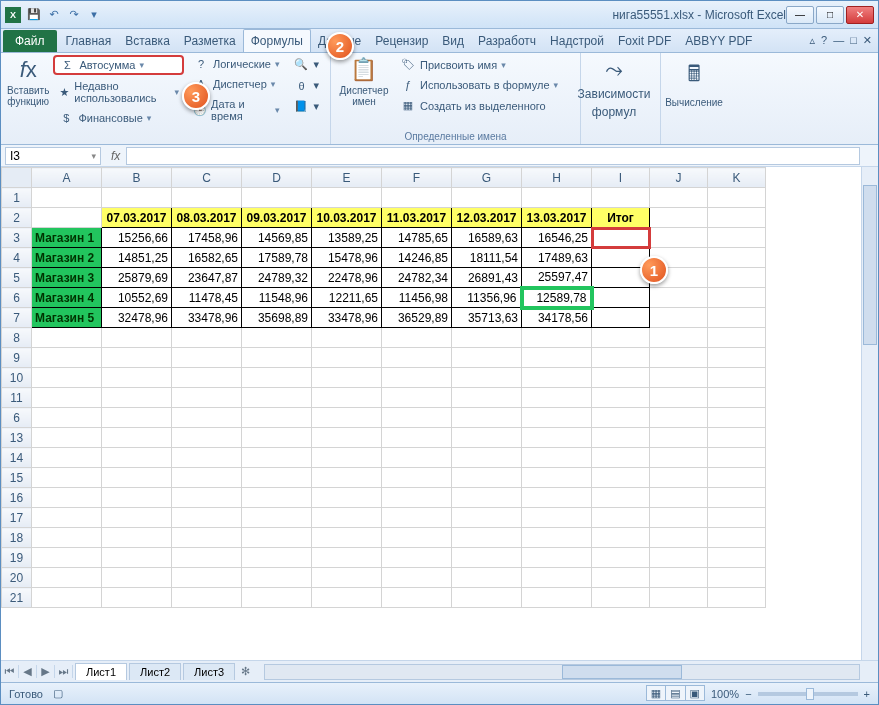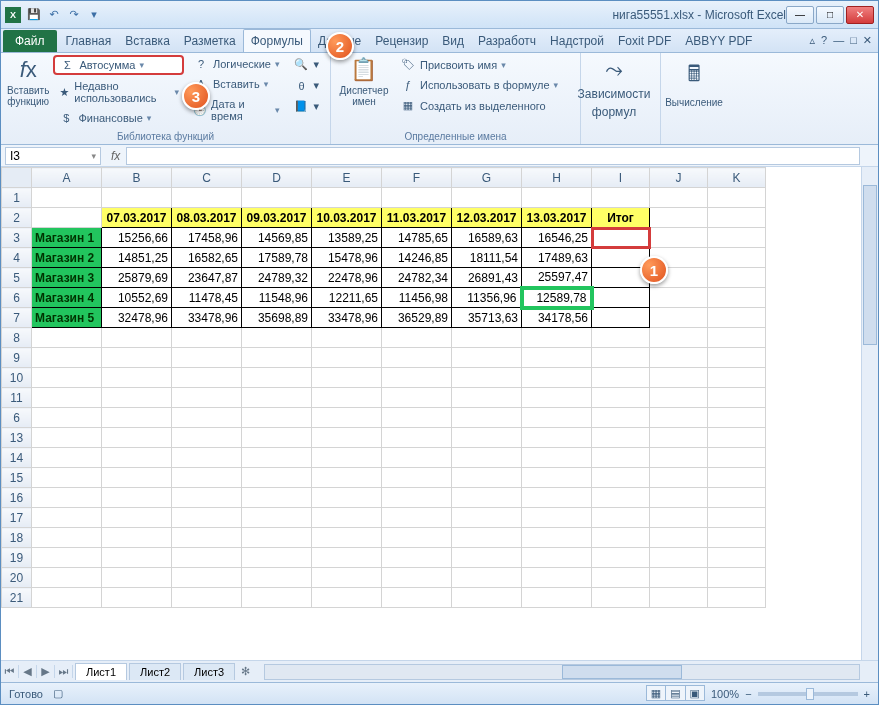--- a/index.html
+++ b/index.html
@@ -131,21 +131,21 @@
               <span>Финансовые</span>
             </div>
         </div>
         <div class="stack">
           <div class="sbtn dd-arrow">
               <span class="ico">?</span>
               <span>Логические</span>
             </div>
           <div class="sbtn dd-arrow">
               <span class="ico">A</span>
-              <span>Вставить</span>
+              <span>Диспетчер</span>
             </div>
           <div class="sbtn dd-arrow">
               <span class="ico">🕒</span>
               <span>Дата и время</span>
             </div>
         </div>
         <div class="stack">
           <div class="sbtn">
               <span class="ico">🔍</span>
               <span>▾</span>
@@ -153,21 +153,20 @@
           <div class="sbtn">
               <span class="ico">θ</span>
               <span>▾</span>
             </div>
           <div class="sbtn">
               <span class="ico">📘</span>
               <span>▾</span>
             </div>
         </div>
       </div>
-      <div class="rgroup-label">Библиотека функций</div>
     </div>
 
     <div class="rgroup" style="width:250px">
       <div class="rgroup-body">
         <div class="big-btn">
           <span class="ico">📋</span>
           <span style="font-size:10px;line-height:11px">Диспетчер имен</span>
         </div>
         <div class="stack">
           <div class="sbtn dd-arrow">

